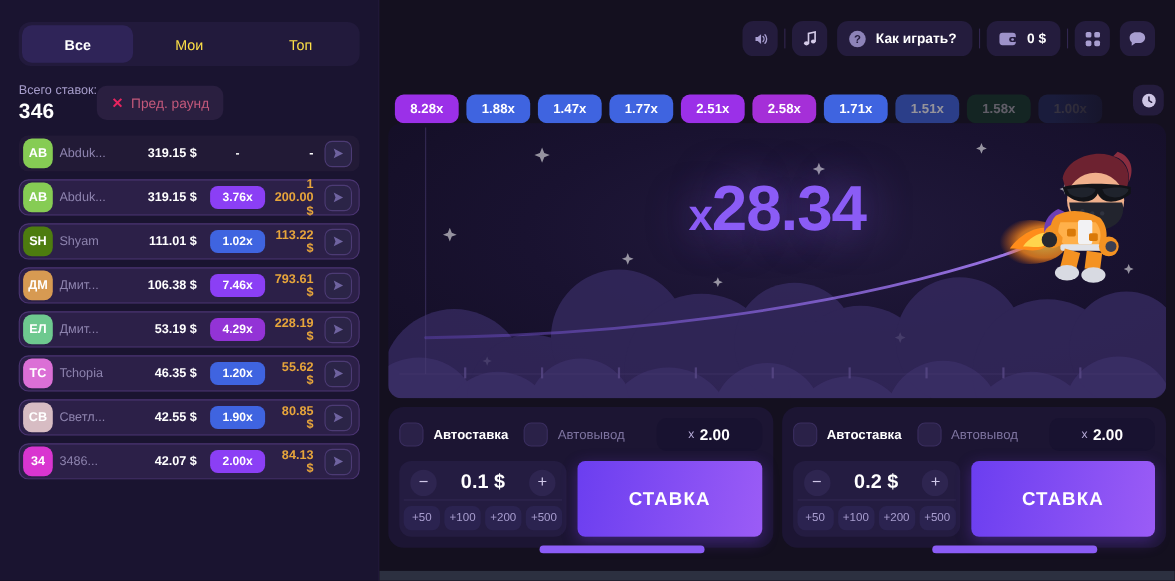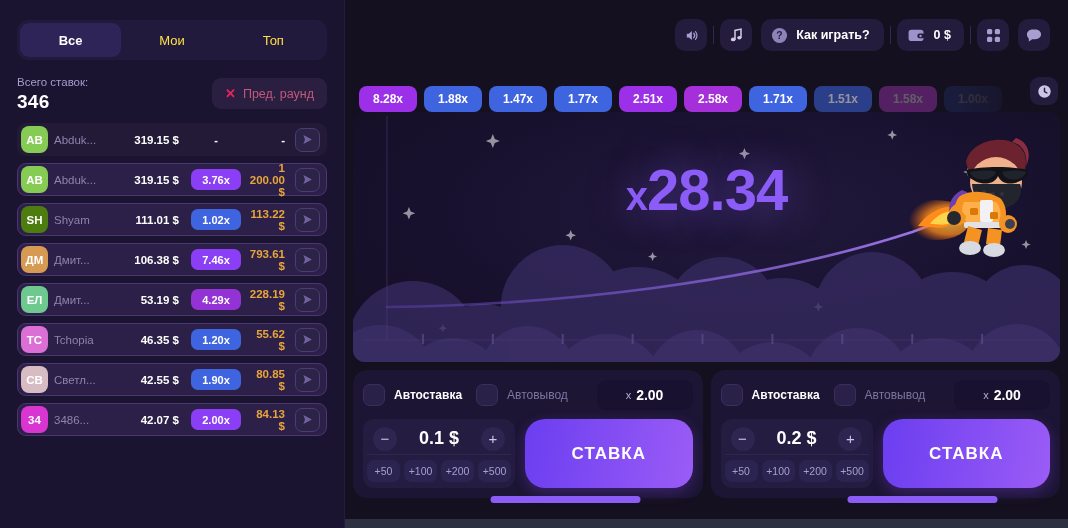--- a/index.html
+++ b/index.html
@@ -39,21 +39,21 @@
     background: #221a3c; border-radius: 11px;
     display: flex; align-items: center; padding: 3px;
   }
   .tab {
     flex: 1; height: 34px; border-radius: 9px;
     display: flex; align-items: center; justify-content: center;
     font-size: 13px; color: #fde047; cursor: pointer;
   }
   .tab.active { background: #2f2458; color: #ffffff; font-weight: 700; }
 
-  .totals { display: flex; align-items: flex-start; justify-content: space-between;
+  .totals { display: flex; align-items: flex-start; 
             padding: 14px 17px 6px 17px; }
   .tot-label { font-size: 11.5px; color: #a79dcb; line-height: 17px; }
   .tot-num { font-size: 19px; color: #fff; font-weight: 800; letter-spacing: 0.3px; }
   .prev-round {
     background: #2a1f40; border-radius: 9px; height: 31px;
     display: flex; align-items: center; gap: 7px; padding: 0 13px;
     color: #c2587a; font-size: 12.5px; cursor: pointer; margin-top: 4px;
   }
   .prev-x { color: #e8245f; font-size: 13px; font-weight: 800; }
 
@@ -132,21 +132,21 @@
   .panel-body { display: flex; gap: 10px; margin-top: 9px; }
   .stepper { width: 152px; background: #241c41; border-radius: 11px; padding: 4px; }
   .step-top { height: 32px; display:flex; align-items:center; justify-content:space-between; padding: 0 6px;
               border-bottom: 1px solid #302652; }
   .circ { width: 24px; height: 24px; border-radius: 50%; background:#2e2550; color:#cfc7e8;
           display:flex; align-items:center; justify-content:center; font-size: 15px; cursor:pointer; }
   .stepval { font-size: 18px; font-weight: 800; color: #fff; }
   .quicks { display: flex; gap: 4px; margin-top: 5px; }
   .q { flex:1; height: 22px; border-radius: 7px; background: #2b2350; color:#a99ed0;
        font-size: 10.5px; display:flex; align-items:center; justify-content:center; cursor:pointer; }
-  .betbtn { flex: 1; border-radius: 20px; height: 69px;
+  .betbtn { flex: 1; border-radius: 7px; height: 69px;
             background: linear-gradient(100deg, #6b3ef0 0%, #9b5cf6 100%);
             display:flex; align-items:center; justify-content:center;
             color:#fff; font-size: 17px; font-weight: 800; letter-spacing: 1px; cursor:pointer;
             box-shadow: 0 4px 14px rgba(120,60,230,.35); }
   .underbar { position:absolute; left: 50%; transform: translateX(-25%); bottom: -5px;
               width: 150px; height: 7px; border-radius: 4px; background: #8b5cf6; }
   .bottombar { position:absolute; left:0; right:0; bottom:0; height: 9px; background:#2c3040; }
   svg { display: block; }
 </style>
 </head>
@@ -333,21 +333,21 @@
     <div class="hist">
       <div id="hist-items" style="display:flex;gap:7px;align-items:center;">
           <div class="chip" style="background: rgb(155, 48, 232); opacity: 1;">8.28x</div>
           <div class="chip" style="background: rgb(63, 100, 224); opacity: 1;">1.88x</div>
           <div class="chip" style="background: rgb(63, 100, 224); opacity: 1;">1.47x</div>
           <div class="chip" style="background: rgb(63, 100, 224); opacity: 1;">1.77x</div>
           <div class="chip" style="background: rgb(155, 48, 232); opacity: 1;">2.51x</div>
           <div class="chip" style="background: rgb(165, 47, 216); opacity: 1;">2.58x</div>
           <div class="chip" style="background: rgb(63, 100, 224); opacity: 1;">1.71x</div>
           <div class="chip" style="background: rgb(63, 100, 224); opacity: 0.55;">1.51x</div>
-          <div class="chip" style="background: #d946ef; opacity: 0.32;">1.58x</div>
+          <div class="chip" style="background: #14532d; opacity: 0.32;">1.58x</div>
           <div class="chip" style="background: rgb(63, 100, 224); opacity: 0.15;">1.00x</div>
         </div>
       <div class="histfade"></div>
       <div class="clockbtn">
         <svg width="15" height="15" viewBox="0 0 16 16">
           <circle cx="8" cy="8" r="6.6" fill="#cdc5e4"></circle>
           <path d="M8 4.4V8l2.6 1.6" stroke="#241c3d" stroke-width="1.5" fill="none" stroke-linecap="round"></path>
         </svg>
       </div>
     </div>

